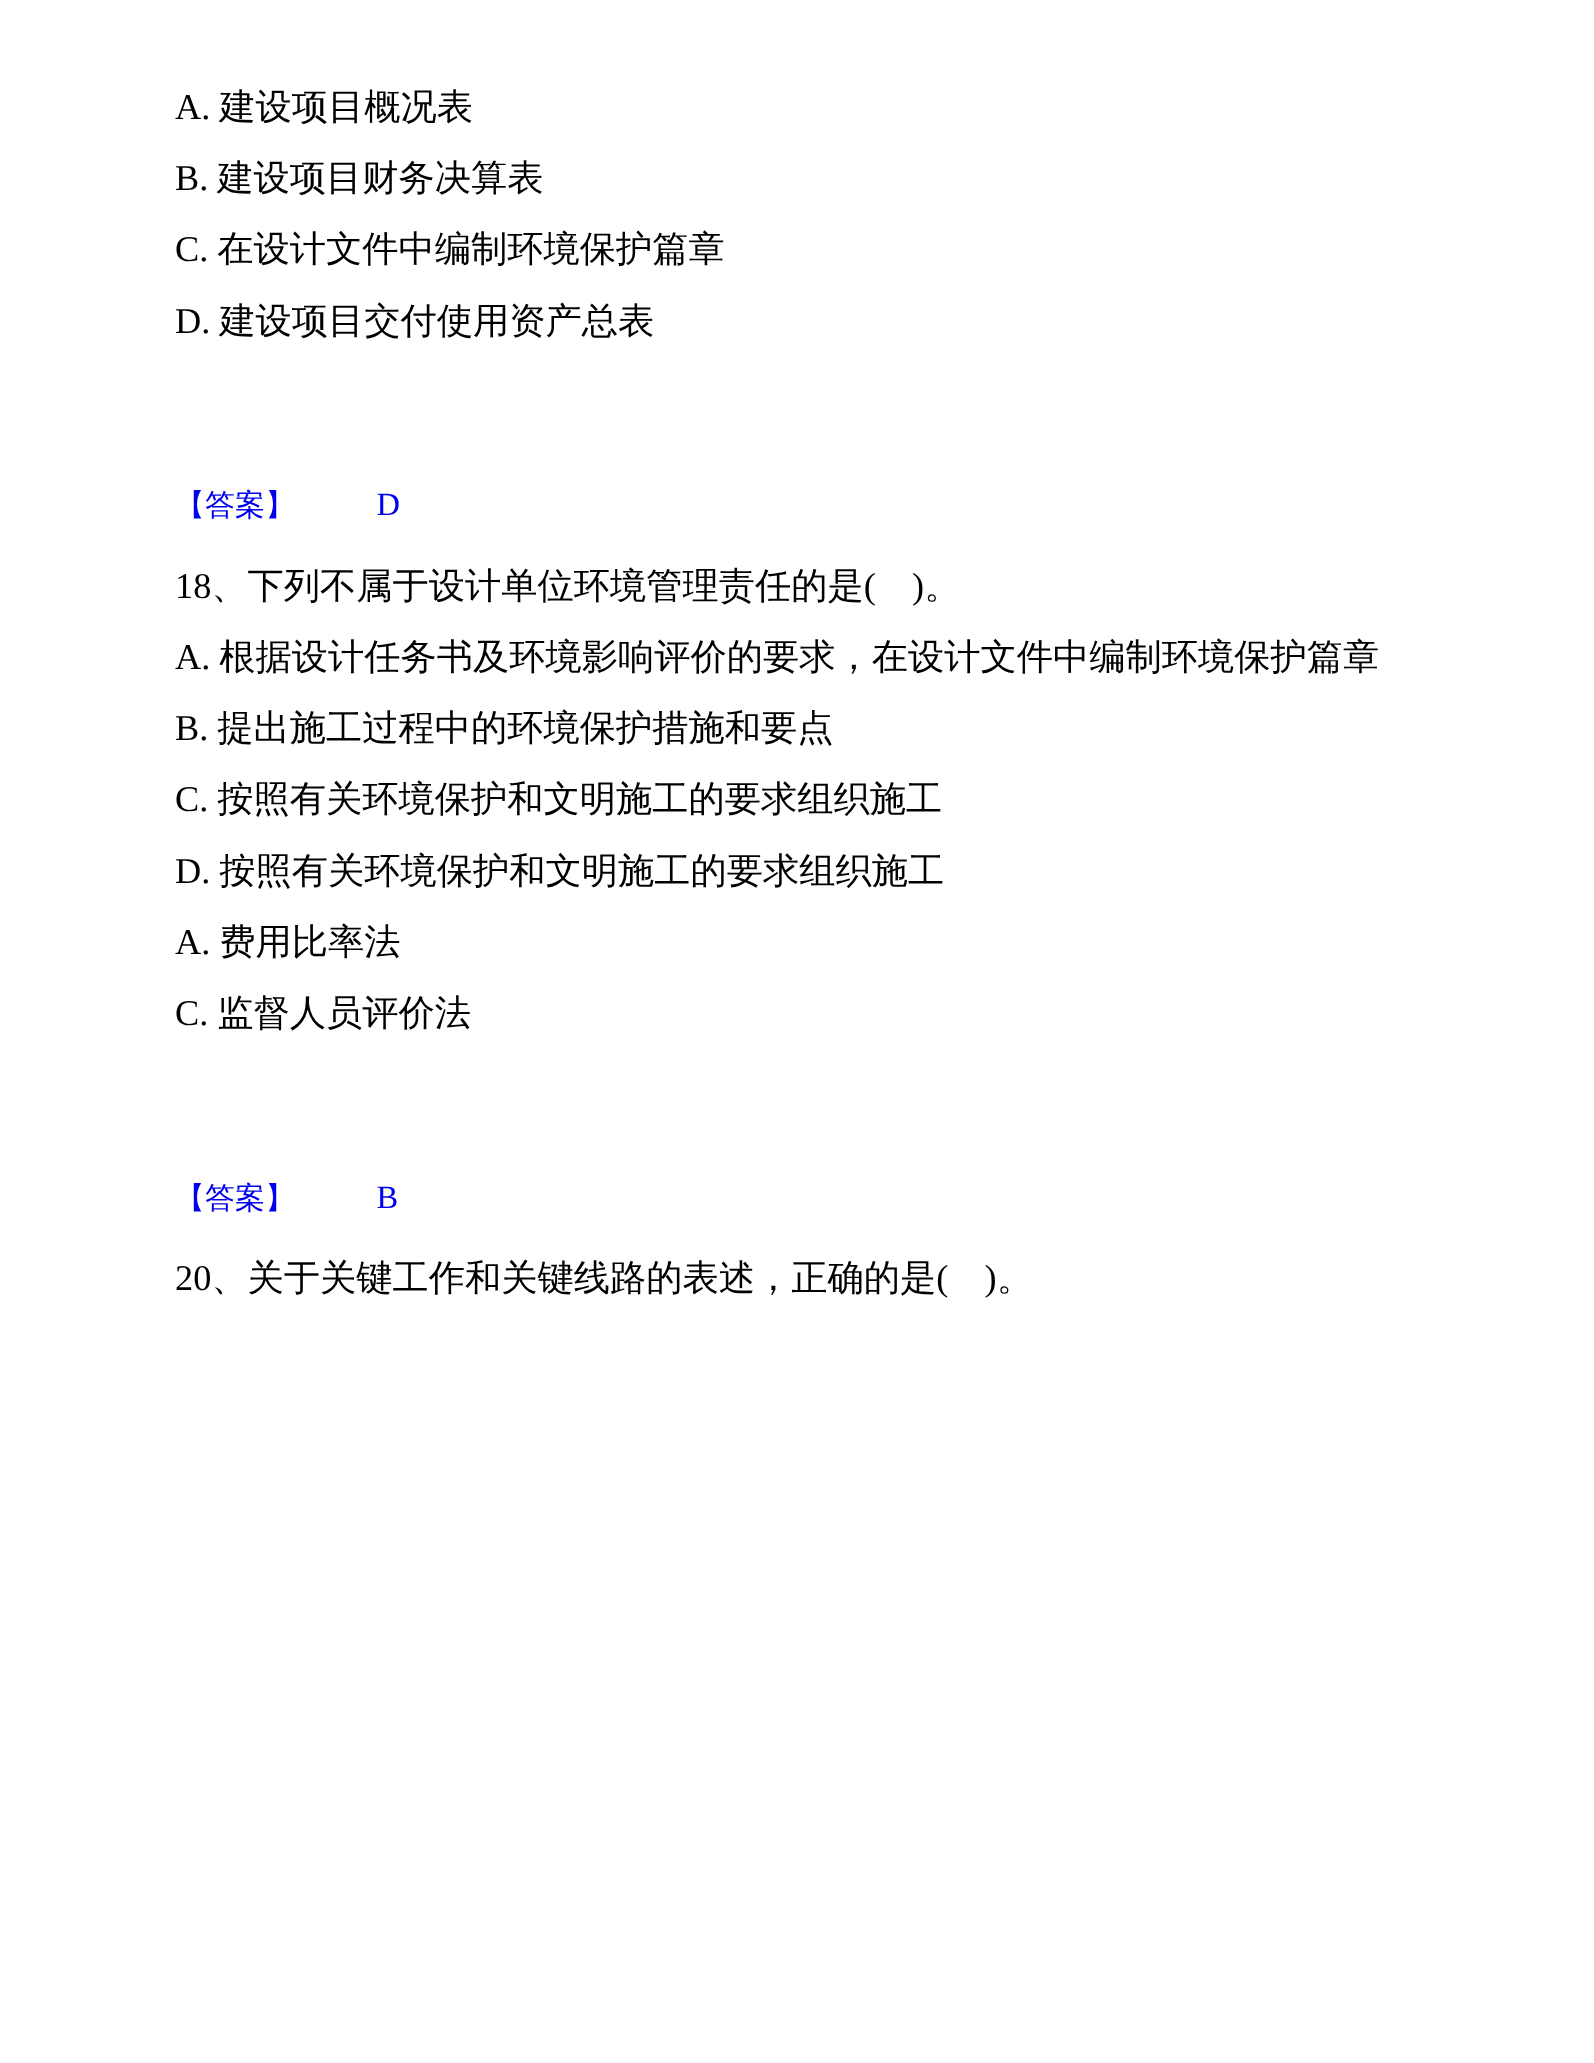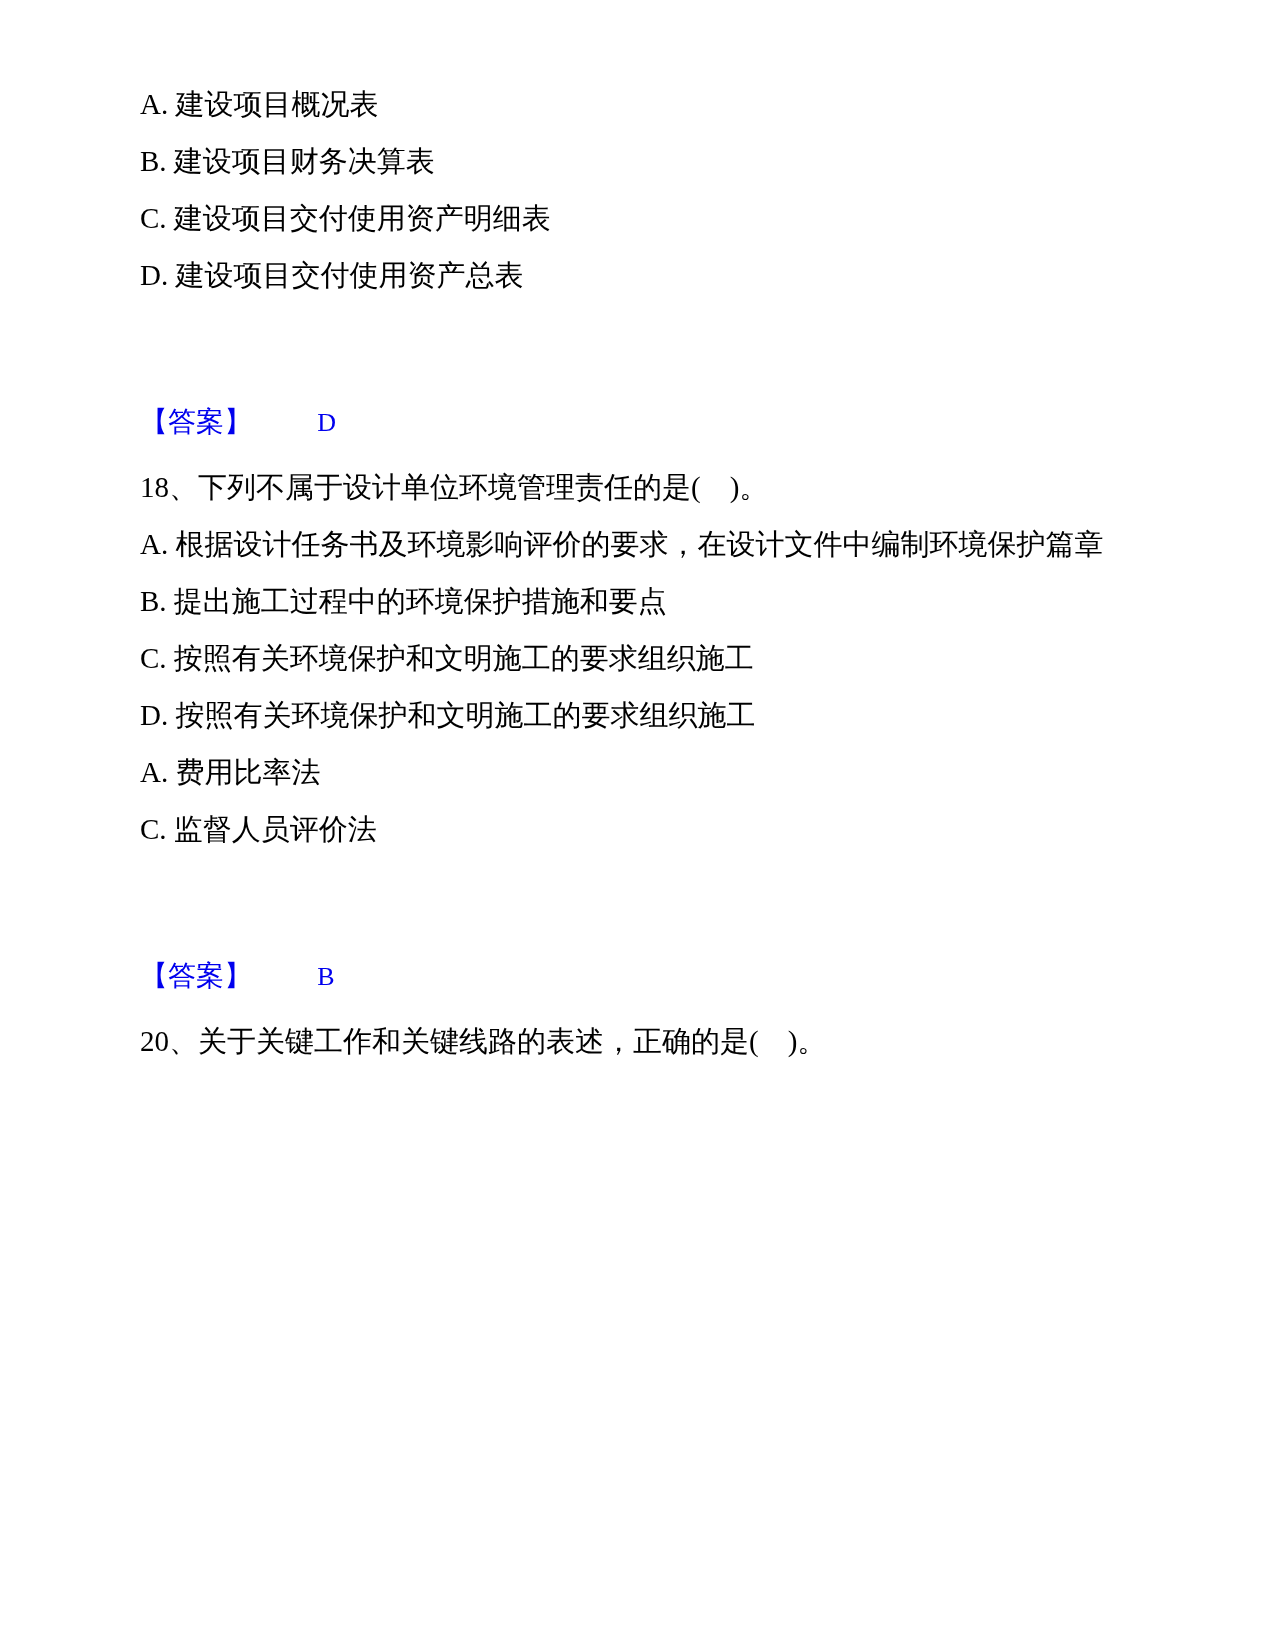--- a/index.html
+++ b/index.html
@@ -11,51 +11,51 @@
     position: relative;
     width: 1275px;
     height: 1650px;
     background: #ffffff;
     font-family: "Liberation Serif", "DejaVu Serif", serif;
     color: #000000;
     overflow: hidden;
   }
   .content {
     box-sizing: border-box;
-    padding: 83px 0 0 140px;
+    padding: 65px 0 0 140px;
     width: 1130px; 
   }
   .content p {
     margin: 0 0 15px 0;
     font-size: 29px;
     line-height: 42px;
     width: 990px;
     word-break: break-all;
   }
   .answer-line {
     margin: 104px 0 22px 0 !important;
     color: #0000ee;
   }
   .answer-label {
-    font-size: 28px;
+    font-size: 24px;
   }
   .answer-value {
     font-size: 26px;
     margin-left: 58px;
   }
 </style>
 </head>
 <body>
 
 <div class="page">
   <div class="content">
 
     <p>A. 建设项目概况表</p>
     <p>B. 建设项目财务决算表</p>
-    <p>C. 建设项目交付使用资产明细表</p>
+    <p>C. 在设计文件中编制环境保护篇章</p>
     <p>D. 建设项目交付使用资产总表</p>
 
     <p class="answer-line">
       <span class="answer-label">【答案】</span>
       <span class="answer-value">D</span>
     </p>
 
     <p>18、下列不属于设计单位环境管理责任的是(　)。</p>
     <p>A. 根据设计任务书及环境影响评价的要求，在设计文件中编制环境保护篇章</p>
     <p>B. 提出施工过程中的环境保护措施和要点</p>

